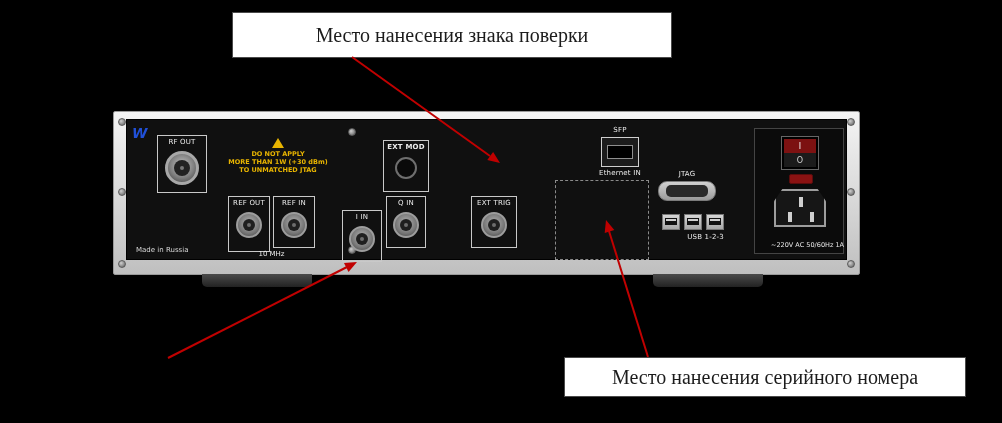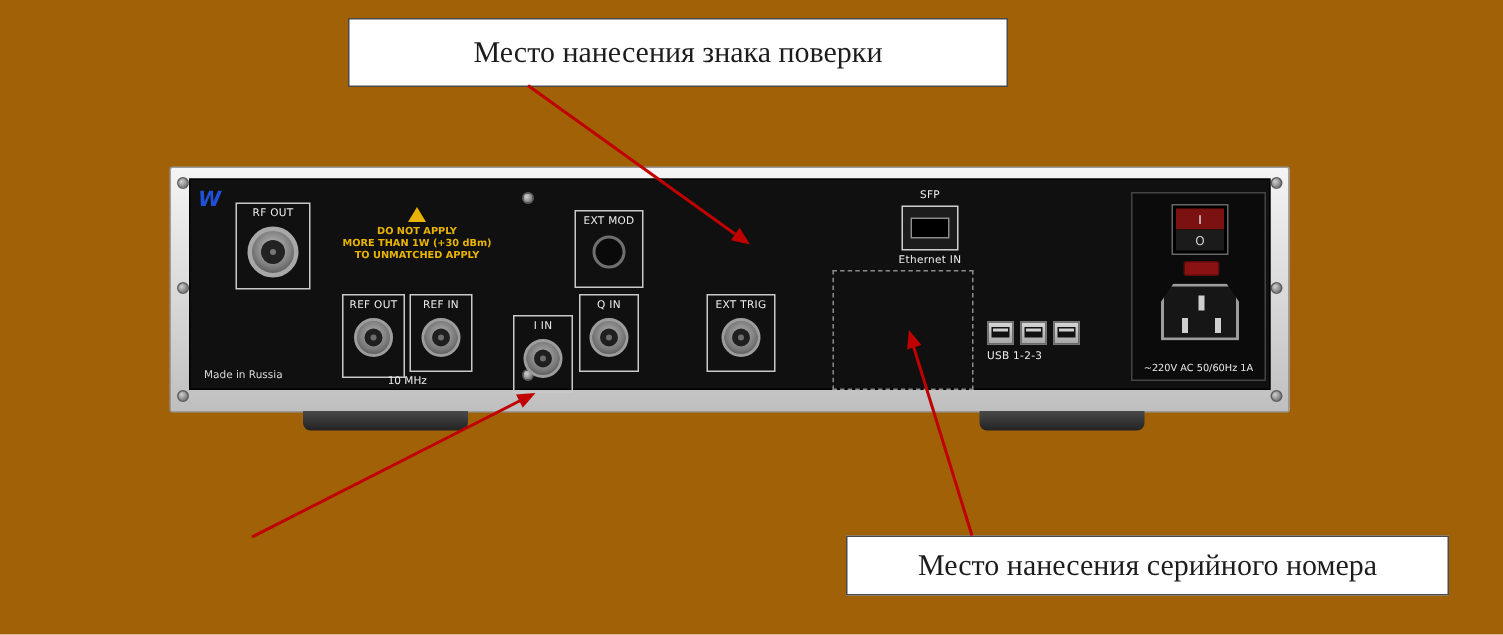--- a/index.html
+++ b/index.html
@@ -1,16 +1,16 @@
 <!DOCTYPE html>
 <html><head>
 <meta charset="utf-8">
 <style>
   html,body{margin:0;padding:0;background:#ffffff;}
-  .figure{position:relative;width:1002px;height:423px;background:#a16207;overflow:hidden;
+  .figure{position:relative;width:1002px;height:423px;background:#000000;overflow:hidden;
           font-family:"Liberation Sans",sans-serif;}
 
   
   .callout{position:absolute;border:1px solid #4a4a4a;background:#ffffff;
            display:flex;align-items:center;justify-content:center;
            font-family:"Liberation Serif",serif;font-size:20px;color:#1c1c1c;}
   .callout-top{left:232px;top:12px;width:438px;height:44px;}
   .callout-bl{left:55px;top:360px;width:228px;height:37px;}
   .callout-br{left:564px;top:357px;width:400px;height:38px;}
 
@@ -65,21 +65,21 @@
             display:flex;align-items:center;justify-content:center;}
   .sfp-slot{width:24px;height:12px;background:#000;border:1px solid #8f8f8f;}
 
   
   .jtag-wrap{position:absolute;display:flex;flex-direction:column;align-items:center;}
   .dsub{margin-top:2px;width:56px;height:18px;border-radius:9px;background:linear-gradient(#d2d2d2,#9a9a9a);
         border:1px solid #7b7b7b;position:relative;}
   .dsub i{position:absolute;inset:3px 7px;background:#2a2a2a;border-radius:5px;display:block;}
 
   
-  .usb-wrap{position:absolute;display:flex;flex-direction:column;align-items:flex-start;}
+  .usb-wrap{position:absolute;display:flex;flex-direction:column;align-items:flex-end;}
   .usb-row{display:flex;gap:4px;}
   .usb{width:18px;height:16px;background:linear-gradient(#d6d6d6,#a7a7a7);border:1px solid #777;
        position:relative;box-sizing:border-box;}
   .usb i{position:absolute;left:2px;right:2px;top:3px;height:7px;background:#111;display:block;}
   .usb i::after{content:"";position:absolute;left:1px;right:1px;top:1px;height:2px;background:#cfcfcf;}
 
   
   .power{position:absolute;background:#0b0b0b;border:1px solid #444;box-sizing:border-box;}
   .psw{position:absolute;left:26px;top:7px;width:38px;height:34px;background:#000;
        border:1px solid #666;display:flex;flex-direction:column;box-sizing:border-box;padding:2px;}
@@ -89,21 +89,21 @@
             align-items:center;justify-content:center;font-family:"DejaVu Sans",sans-serif;}
   .fuse{position:absolute;left:34px;top:45px;width:22px;height:8px;background:#8a1212;
         border:1px solid #5a0c0c;border-radius:2px;}
   .iec{position:absolute;left:19px;top:60px;width:52px;height:38px;background:#161616;
        border:2px solid #9d9d9d;box-sizing:border-box;
        clip-path:polygon(16% 0,84% 0,100% 32%,100% 100%,0 100%,0 32%);}
   .iec .pin{position:absolute;background:#cfcfcf;}
   .pin-e{left:23px;top:6px;width:4px;height:10px;}
   .pin-l{left:12px;top:21px;width:4px;height:10px;}
   .pin-n{left:34px;top:21px;width:4px;height:10px;}
-  .pwr-label{position:absolute;left:0;right:0;bottom:4px;text-align:center;font-size:6.5px;
+  .pwr-label{position:absolute;left:16px;right:0;bottom:4px;font-size:6.5px;
              color:#e8e8e8;font-family:"DejaVu Sans",sans-serif;white-space:nowrap;}
 
   
   .logo{position:absolute;left:5px;top:5px;color:#2050d8;font-weight:bold;font-size:14px;
         font-style:italic;font-family:"DejaVu Sans",sans-serif;}
   .made{position:absolute;left:9px;bottom:5px;color:#d8d8d8;font-size:7px;
         font-family:"DejaVu Sans",sans-serif;}
   .note{position:absolute;color:#ececec;font-size:7px;text-align:center;
         font-family:"DejaVu Sans",sans-serif;}
   .dashed-area{position:absolute;border:1px dashed #8b8b8b;}
@@ -143,24 +143,24 @@
         <span class="clabel">RF OUT</span>
         <span class="nconn">
             <i></i>
           </span>
       </div>
 
       <div class="warn" style="left:103px;top:18px;width:96px;">
         <span class="tri"></span>
         <span class="warnline">DO NOT APPLY</span>
         <span class="warnline">MORE THAN 1W (+30 dBm)</span>
-        <span class="warnline">TO UNMATCHED APPLY</span>
-      </div>
-
-      <div class="cbox" style="left:256px;top:20px;width:46px;height:52px;">
+        <span class="warnline">TO UNMATCHED JTAG</span>
+      </div>
+
+      <div class="cbox" style="left:256px;top:20px;width:46px;height:52px;font-weight:bold;">
         <span class="clabel">EXT MOD</span>
         <span class="jack"></span>
       </div>
 
       <div class="cbox" style="left:101px;top:76px;width:42px;height:56px;">
         <span class="clabel">REF OUT</span>
         <span class="bnc">
             <i></i>
           </span>
       </div>
@@ -195,20 +195,26 @@
       <div class="dashed-area" style="left:428px;top:60px;width:92px;height:78px;"></div>
 
       <div class="sfp-wrap" style="left:464px;top:6px;width:58px;">
         <span class="clabel">SFP</span>
         <span class="sfp-port">
             <span class="sfp-slot"></span>
           </span>
         <span class="clabel" style="margin-top:2px;">Ethernet IN</span>
       </div>
 
+      <div class="jtag-wrap" style="left:528px;top:50px;width:64px;">
+        <span class="clabel">JTAG</span>
+        <span class="dsub">
+            <i></i>
+          </span>
+      </div>
 
       <div class="usb-wrap" style="left:531px;top:94px;width:66px;">
         <span class="usb-row">
           <span class="usb">
               <i></i>
             </span>
           <span class="usb">
               <i></i>
             </span>
           <span class="usb">

